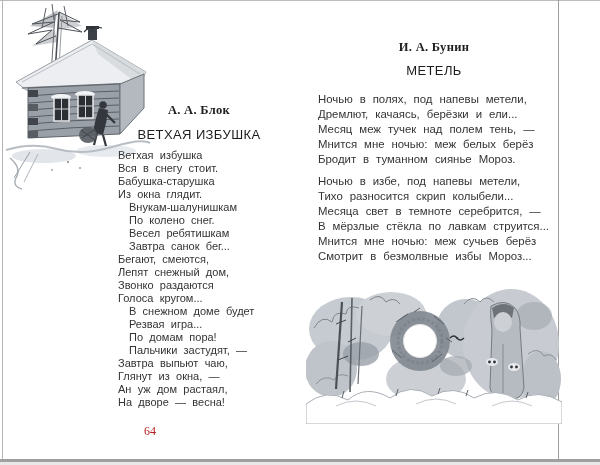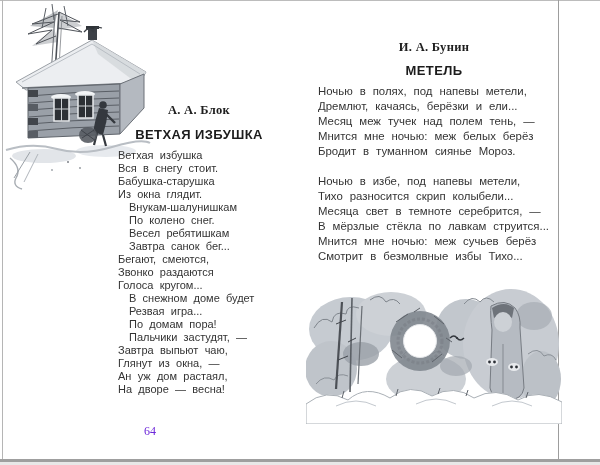--- a/index.html
+++ b/index.html
@@ -7,34 +7,34 @@
           font-family:"Liberation Sans",sans-serif;color:#2f2f2f;}
   .edge{position:absolute;background:#b2b2b2;}
   .edge-top{left:0;top:0;width:600px;height:1px;background:#bcbcbc;}
   .edge-left{left:2px;top:0;width:1px;height:465px;background:#b5b5b5;}
   .edge-right{left:558px;top:0;width:1px;height:460px;background:#9d9d9d;}
   .edge-bottom{left:0;top:459px;width:600px;height:3px;background:#9f9f9f;}
   .edge-bottom2{left:0;top:462px;width:600px;height:3px;background:#e8e8e8;}
 
   .author{position:absolute;font-family:"Liberation Serif",serif;font-weight:bold;
           font-size:12.5px;color:#1e1e1e;text-align:center;letter-spacing:.3px;}
-  .ptitle{position:absolute;font-weight:bold;font-size:13px;color:#1c1c1c;
+  .ptitle{position:absolute;font-weight:normal;font-size:13px;color:#1c1c1c;
           text-align:center;letter-spacing:.4px;}
   .poem{position:absolute;}
   .poem-line{white-space:nowrap;font-size:11px;line-height:13px;word-spacing:3.2px;color:#333;}
   .indent{padding-left:11px;}
   .right-poem .poem-line{font-size:11.4px;line-height:15px;word-spacing:3.8px;}
   .left-author{left:118px;top:103px;width:162px;}
   .left-title{left:110px;top:127px;width:178px;}
   .left-poem{left:118px;top:149px;width:180px;}
   .pagenum{position:absolute;left:118px;top:424px;width:64px;text-align:center;
-           font-family:"Liberation Serif",serif;font-size:12px;color:#6d28d9;}
+           font-family:"Liberation Serif",serif;font-size:12px;color:#b91c1c;}
   .right-author{left:320px;top:40px;width:228px;text-align:center;}
   .right-title{left:320px;top:63px;width:228px;}
-  .stanza1{left:318px;top:84px;width:240px;}
+  .stanza1{left:318px;top:92px;width:240px;}
   .stanza2{left:318px;top:174px;width:240px;}
   .illus{position:absolute;}
   .illus-hut{left:2px;top:2px;}
   .illus-forest{left:306px;top:284px;}
 </style>
 </head>
 <body>
 
 <div class="spread">
 
@@ -112,20 +112,21 @@
     <div class="poem left-poem">
       <div class="poem-line">Ветхая избушка</div>
       <div class="poem-line">Вся в снегу стоит.</div>
       <div class="poem-line">Бабушка-старушка</div>
       <div class="poem-line">Из окна глядит.</div>
       <div class="poem-line indent">Внукам-шалунишкам</div>
       <div class="poem-line indent">По колено снег.</div>
       <div class="poem-line indent">Весел ребятишкам</div>
       <div class="poem-line indent">Завтра санок бег...</div>
       <div class="poem-line">Бегают, смеются,</div>
+      <div class="poem-line">Лепят снежный дом,</div>
       <div class="poem-line">Звонко раздаются</div>
       <div class="poem-line">Голоса кругом...</div>
       <div class="poem-line indent">В снежном доме будет</div>
       <div class="poem-line indent">Резвая игра...</div>
       <div class="poem-line indent">По домам пора!</div>
       <div class="poem-line indent">Пальчики застудят, —</div>
       <div class="poem-line">Завтра выпьют чаю,</div>
       <div class="poem-line">Глянут из окна, —</div>
       <div class="poem-line">Ан уж дом растаял,</div>
       <div class="poem-line">На дворе — весна!</div>
@@ -142,21 +143,21 @@
       <div class="poem-line">Месяц меж тучек над полем тень, —</div>
       <div class="poem-line">Мнится мне ночью: меж белых берёз</div>
       <div class="poem-line">Бродит в туманном сиянье Мороз.</div>
     </div>
     <div class="poem right-poem stanza2">
       <div class="poem-line">Ночью в избе, под напевы метели,</div>
       <div class="poem-line">Тихо разносится скрип колыбели...</div>
       <div class="poem-line">Месяца свет в темноте серебрится, —</div>
       <div class="poem-line">В мёрзлые стёкла по лавкам струится...</div>
       <div class="poem-line">Мнится мне ночью: меж сучьев берёз</div>
-      <div class="poem-line">Смотрит в безмолвные избы Тихо...</div>
+      <div class="poem-line">Смотрит в безмолвные избы Мороз...</div>
     </div>
   </section>
 
   <svg class="illus illus-forest" width="256" height="140" viewBox="0 0 256 140">
     <g>
       <ellipse cx="45" cy="45" rx="42" ry="32" fill="#c6cbd1"></ellipse>
       <ellipse cx="25" cy="85" rx="26" ry="28" fill="#bfc4ca"></ellipse>
       <ellipse cx="85" cy="30" rx="35" ry="22" fill="#cdd1d6"></ellipse>
       <ellipse cx="120" cy="95" rx="40" ry="24" fill="#ccd0d5"></ellipse>
       <ellipse cx="160" cy="45" rx="30" ry="30" fill="#c2c7cd"></ellipse>

